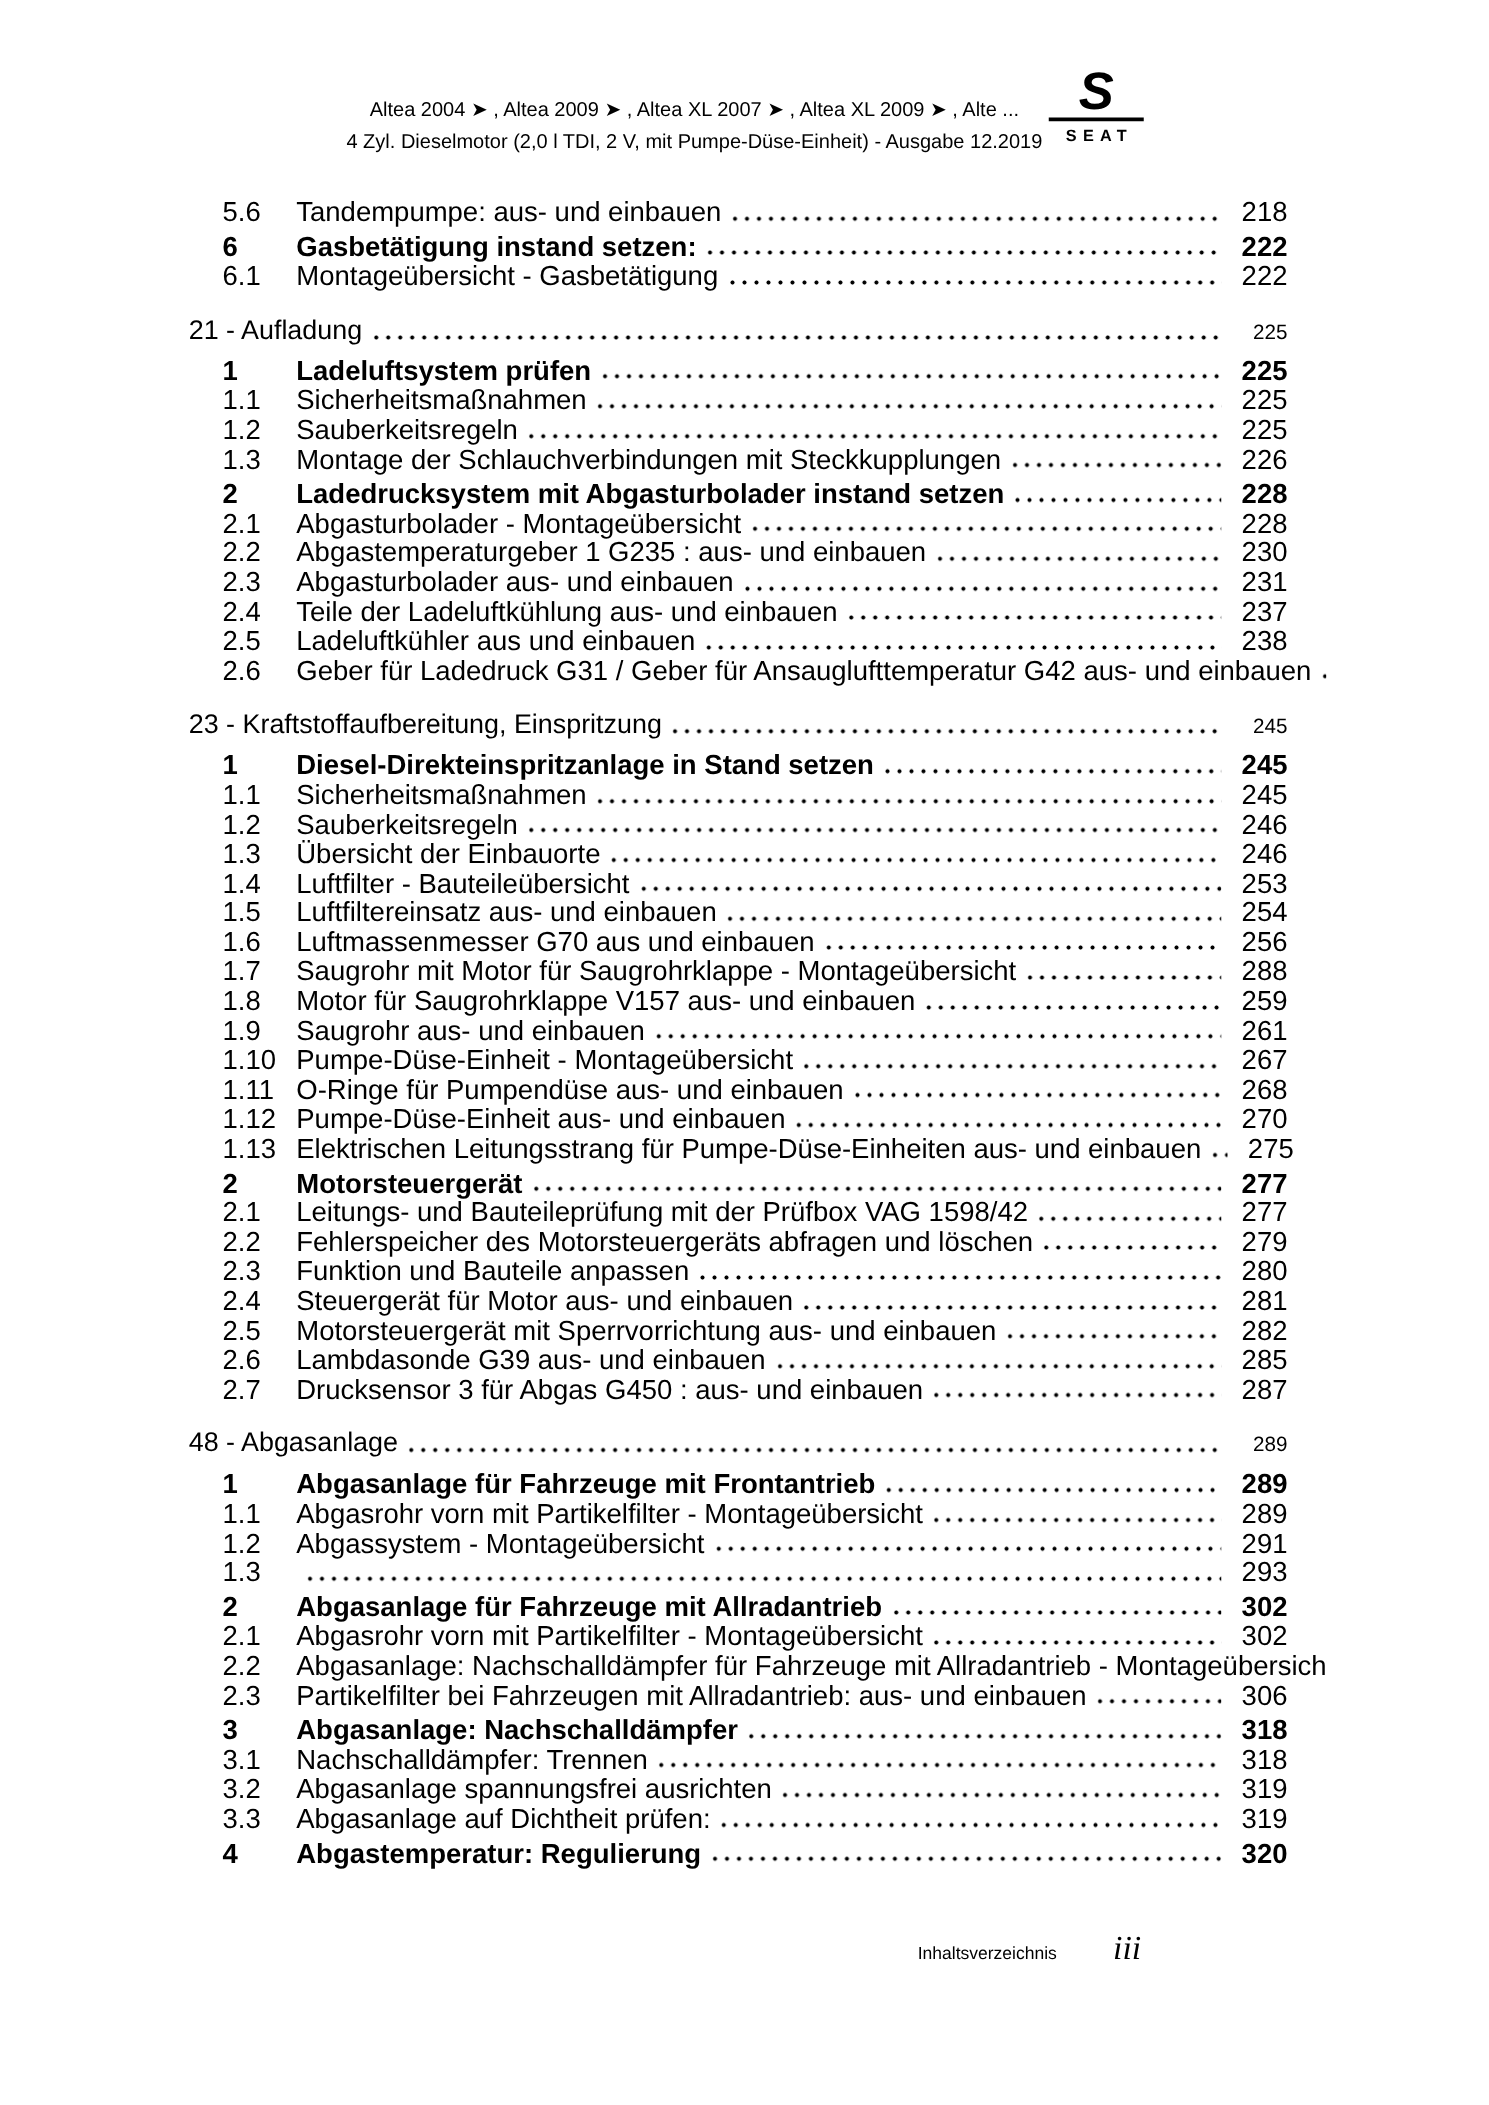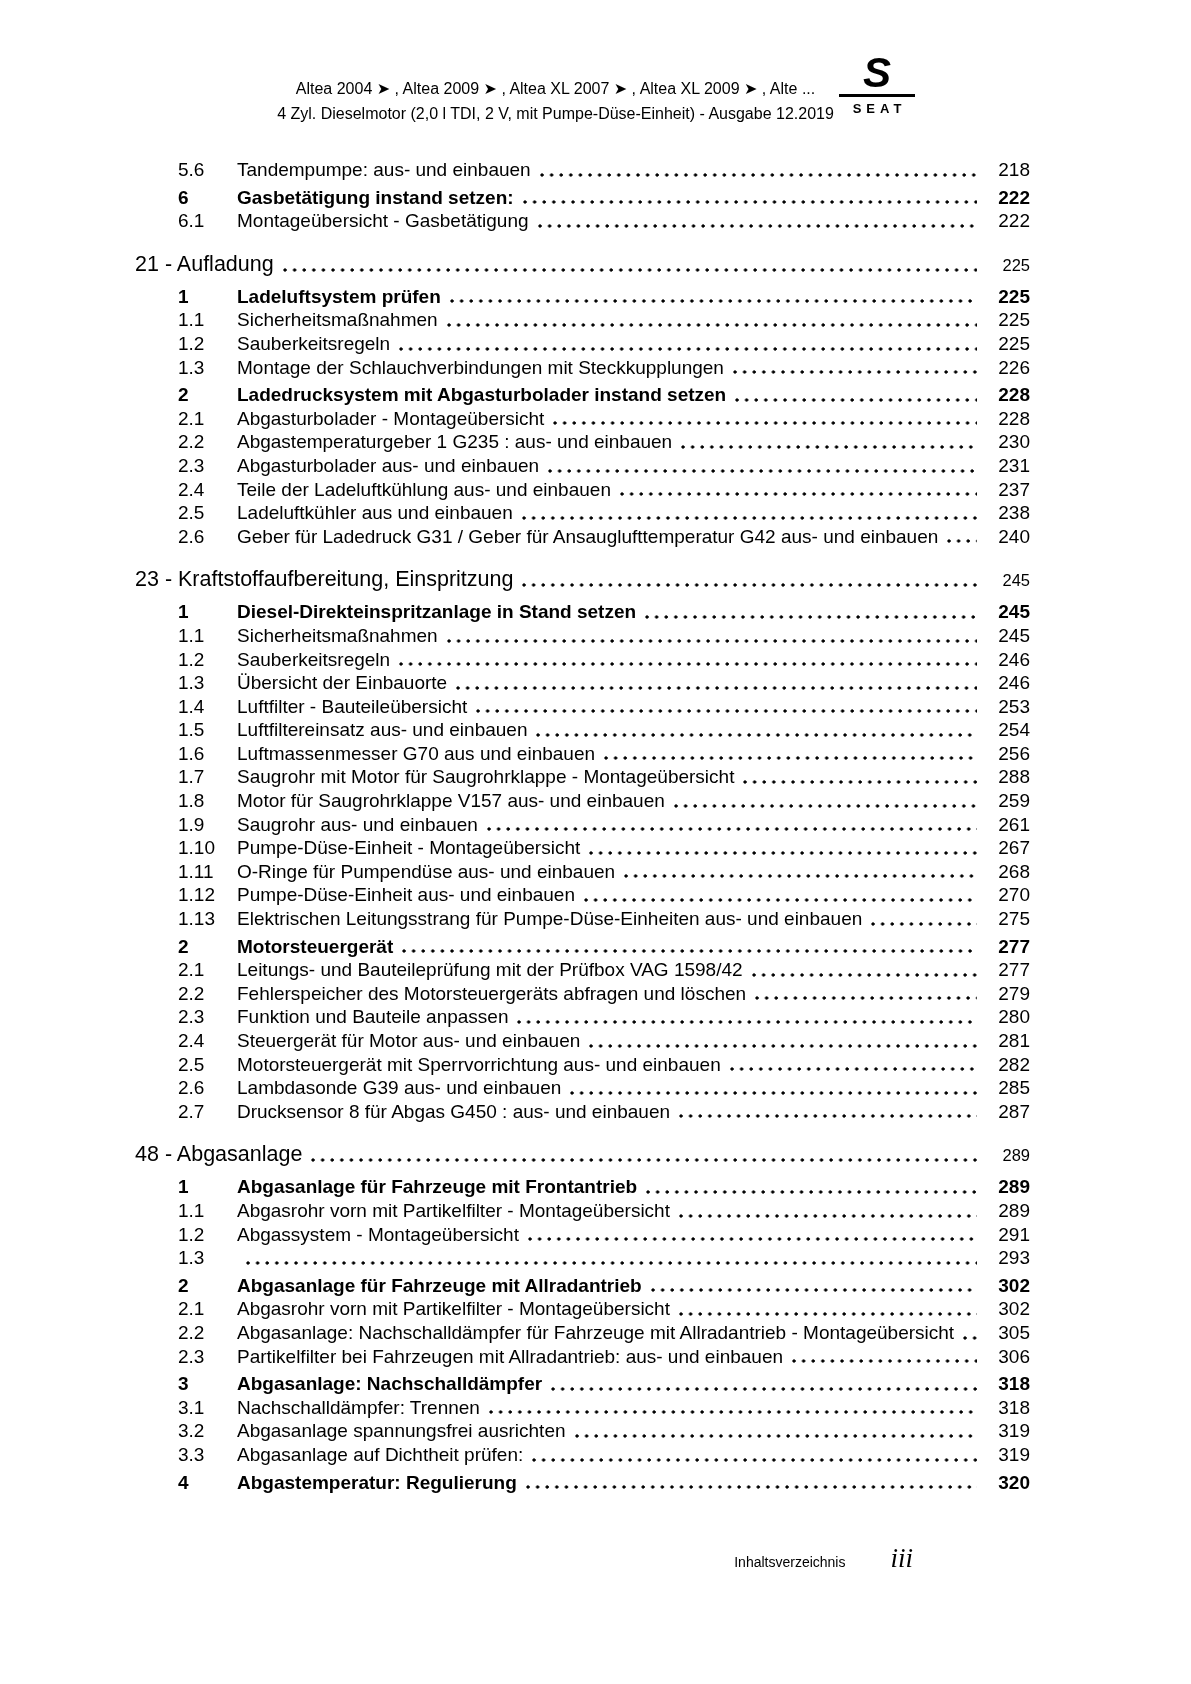--- a/index.html
+++ b/index.html
@@ -22,41 +22,41 @@
   .seat-logo { position:absolute; top:54px; right:146px; width:76px; text-align:center; }
   .seat-s {
     font-size:42px; font-weight:700; font-style:italic; line-height:38px;
     border-bottom:3px solid #000; padding-bottom:2px;
   }
   .seat-text { font-size:13px; font-weight:700; letter-spacing:5px; text-indent:5px; margin-top:4px; }
 
   
   .toc { position:absolute; top:158px; left:178px; width:852px; }
 
-  .toc-row { display:flex; align-items:baseline; height:23.6px; line-height:23.6px; font-size:19px; }
+  .toc-row { display:flex; align-items:baseline; height:23.6px; line-height:23.6px; font-size:22px; }
   .toc-row.bold { font-weight:700; margin-top:4px; }
   .num   { flex:0 0 59px; }
   .title { white-space:nowrap; }
   .pg    { flex:0 0 48px; text-align:right; white-space:nowrap; }
 
   .leader {
     flex:1 1 auto; min-width:12px;
     align-self:flex-end; height:4px;
     margin:0 5px 5px 9px;
     background-image: radial-gradient(circle at 2px 2px, #000 1.35px, rgba(0,0,0,0) 1.9px);
     background-size: 9.6px 4px;
     background-repeat: repeat-x;
   }
 
   .chapter-row {
     display:flex; align-items:baseline;
     margin:17px 0 7px -43px;
     font-size:21.5px; height:28px; line-height:28px;
   }
-  .ch-title { white-space:nowrap; }
+  .ch-title { white-space:nowrap;margin-left:16px; }
   .chapter-row .leader { margin-bottom:6px; }
   .ch-page { flex:0 0 48px; text-align:right; font-size:16.5px; }
 
   
   .footer { position:absolute; top:1543px; right:148px; display:flex; align-items:baseline; gap:16px;justify-content:center; }
   .footer-label { font-size:14px; }
   .footer-page  { font-size:27px; font-style:italic; font-family:"Liberation Serif", serif;margin-left:29px; }
 </style>
 </head>
 <body>
@@ -289,21 +289,21 @@
         <span class="pg">282</span>
       </div>
       <div class="toc-row">
         <span class="num">2.6</span>
         <span class="title">Lambdasonde G39 aus- und einbauen</span>
         <span class="leader"></span>
         <span class="pg">285</span>
       </div>
       <div class="toc-row">
         <span class="num">2.7</span>
-        <span class="title">Drucksensor 8 für Abgas G450 : aus- und einbauen</span>
+        <span class="title">Drucksensor 3 für Abgas G450 : aus- und einbauen</span>
         <span class="leader"></span>
         <span class="pg">287</span>
       </div>
       <div class="chapter-row">
         <span class="ch-title">48 - Abgasanlage</span>
         <span class="leader"></span>
         <span class="ch-page">289</span>
       </div>
       <div class="toc-row bold">
         <span class="num">1</span>

